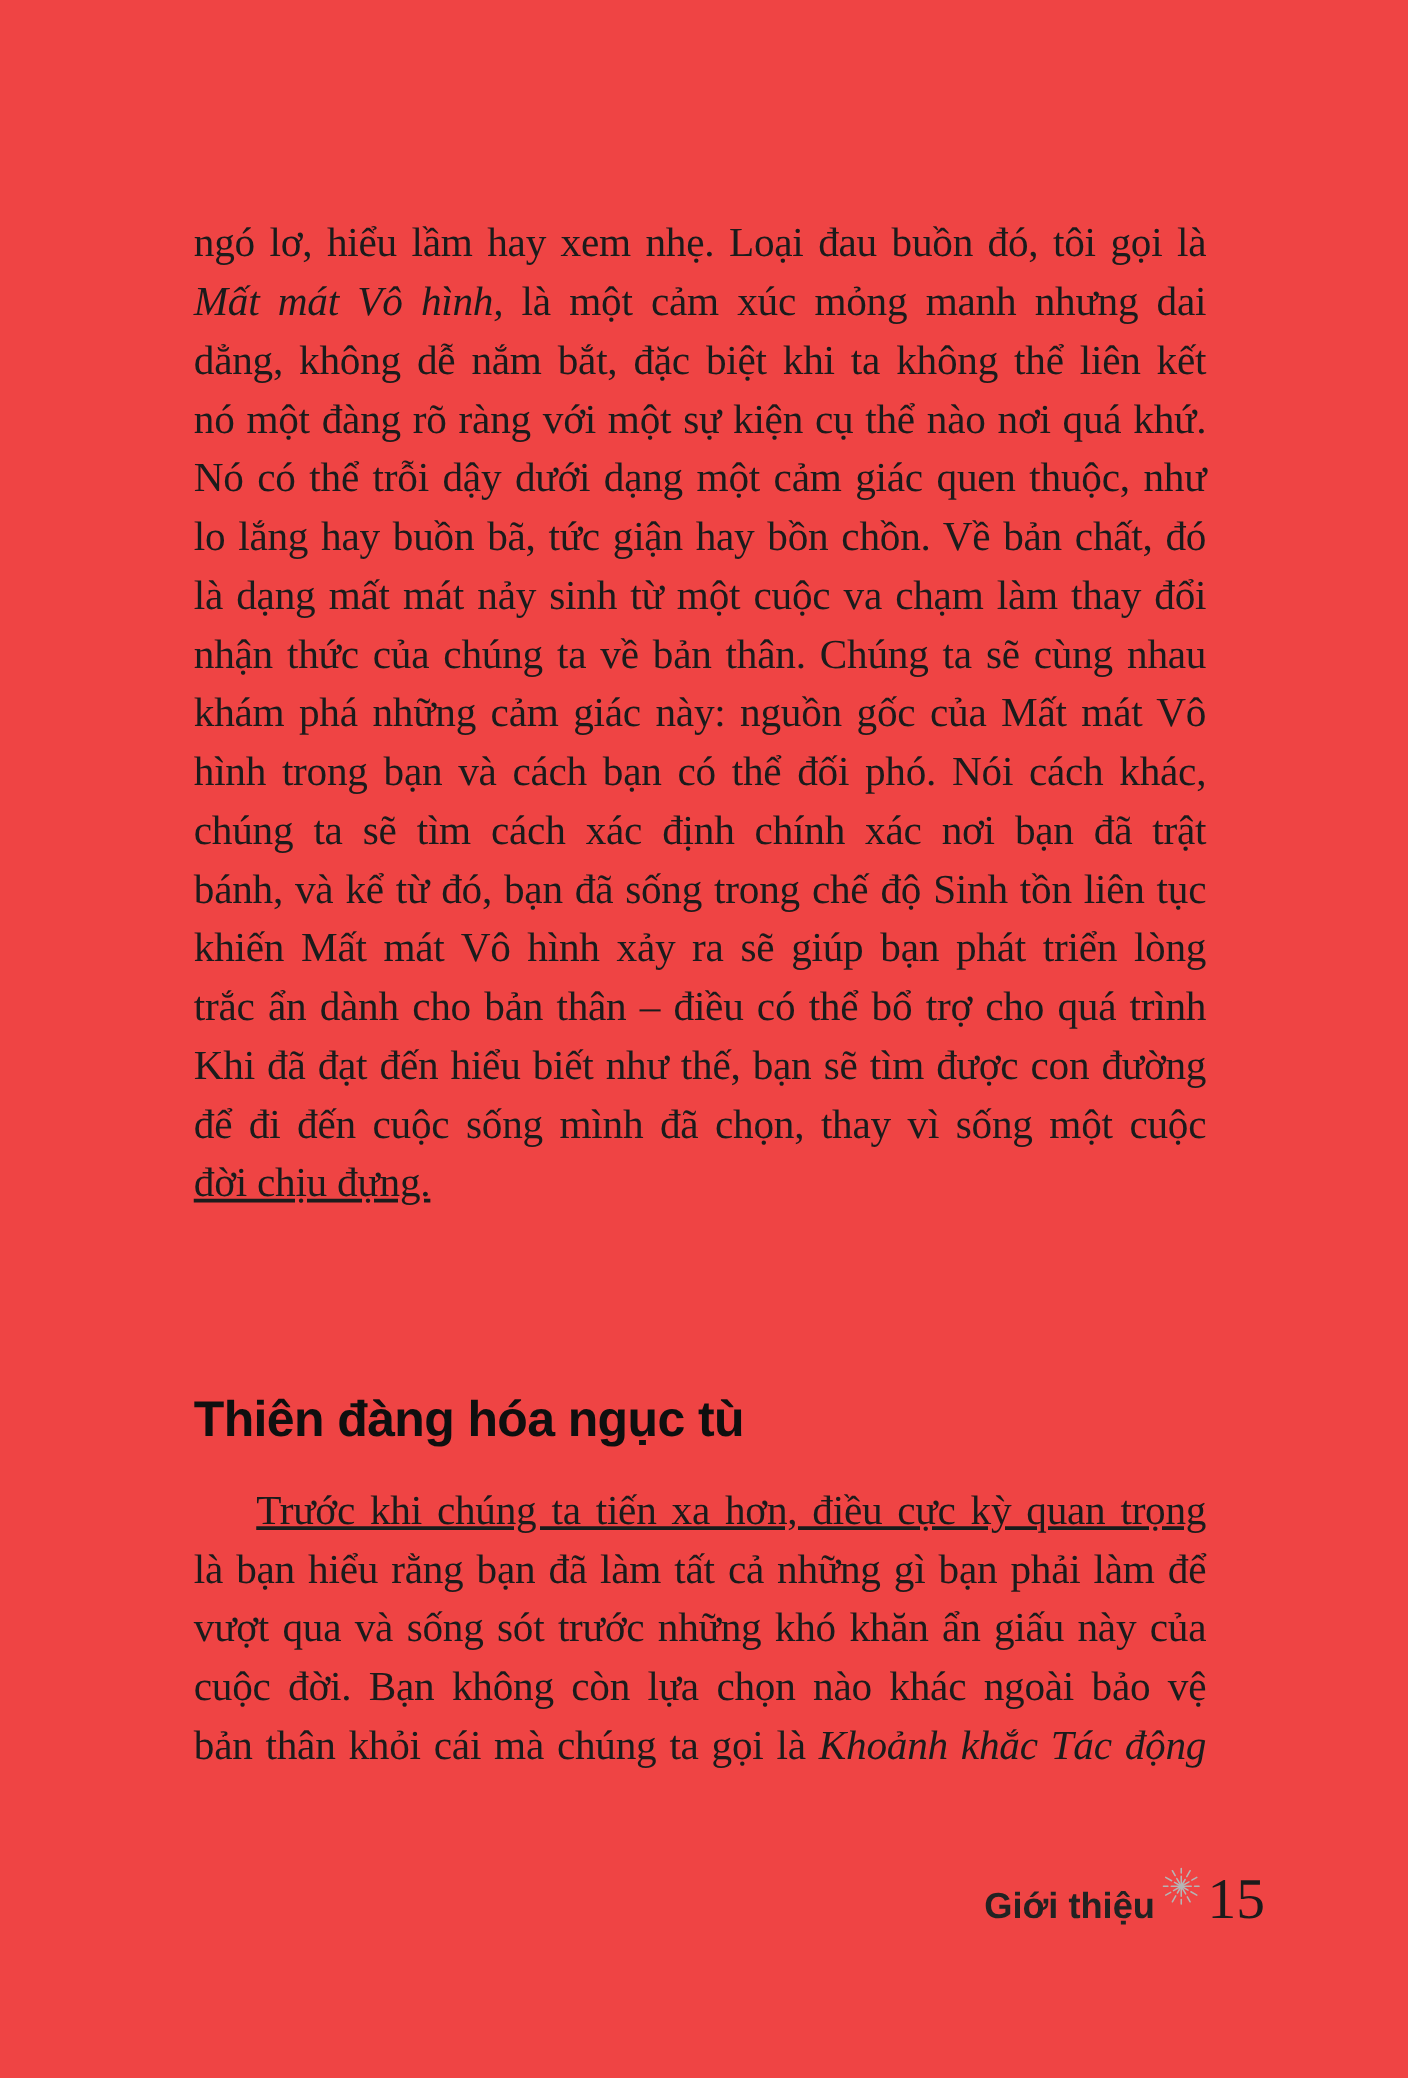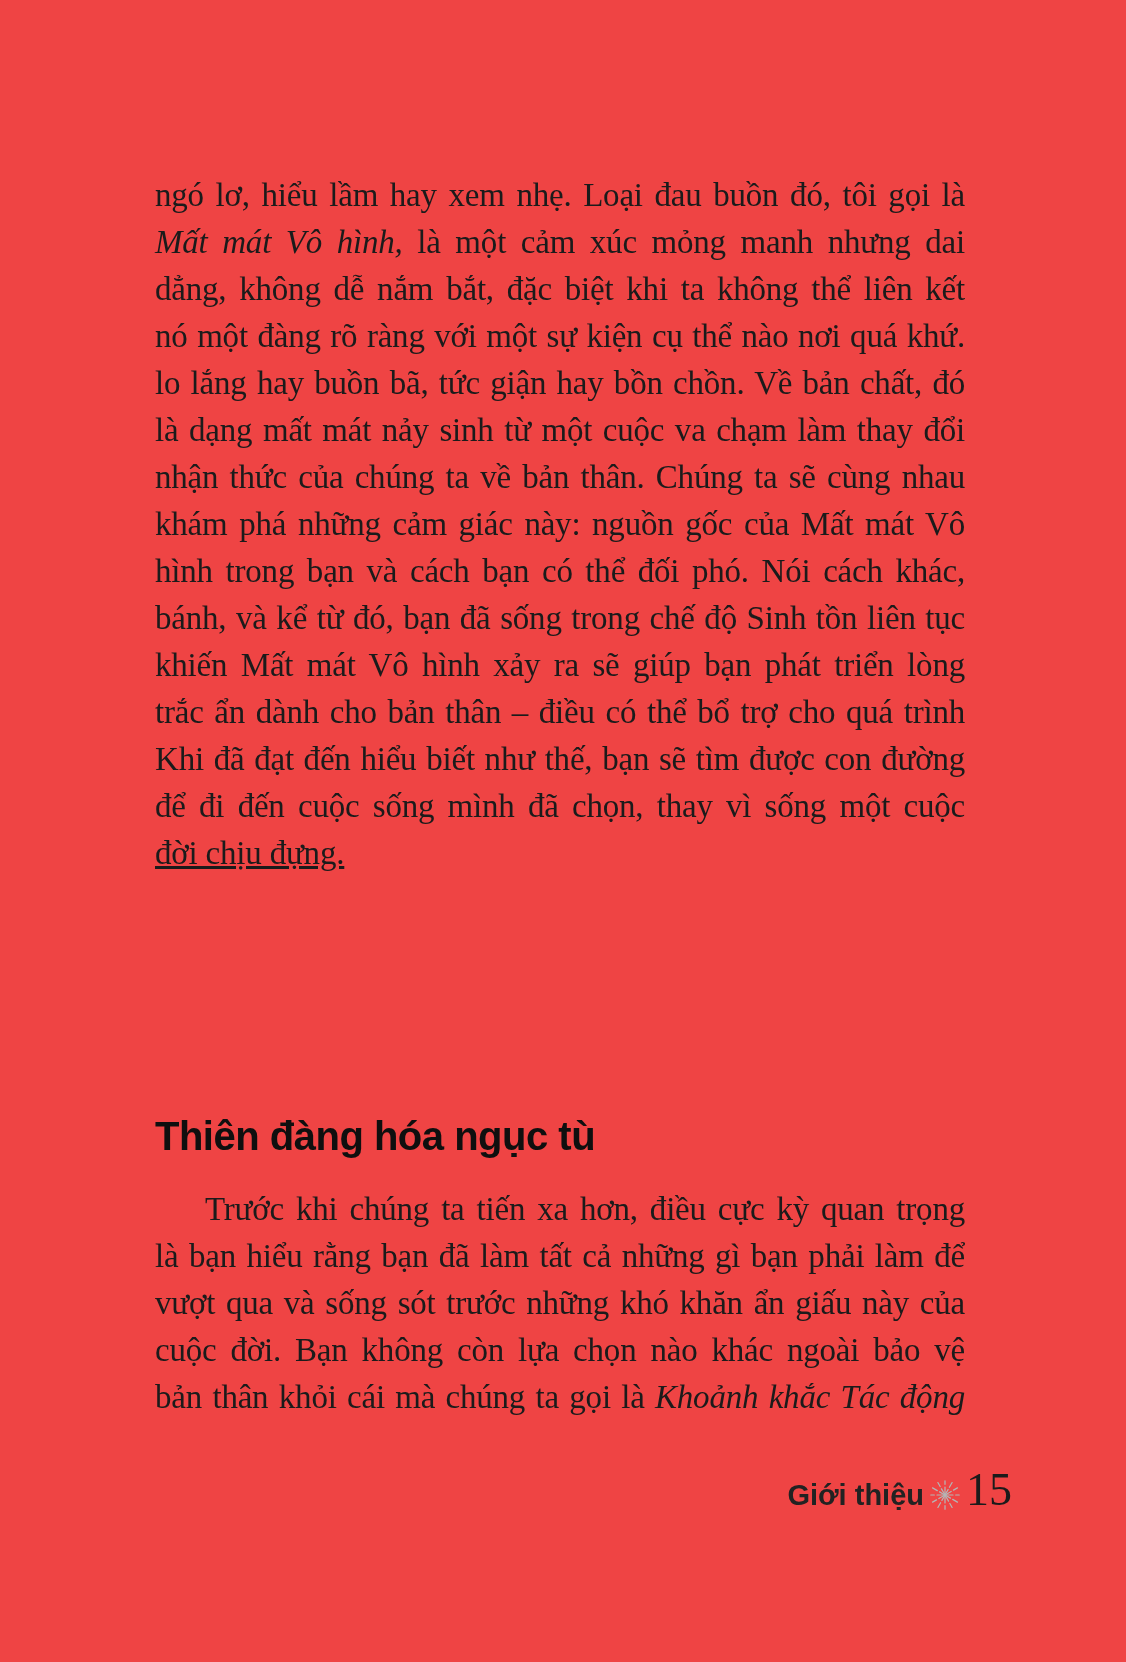--- a/index.html
+++ b/index.html
@@ -32,20 +32,21 @@
     text-align-last: justify;
     white-space: normal;
   }
   .line.last {
     text-align: center;
     text-align-last: left;
     text-decoration: underline;
   }
   .line.indent {
     text-indent: 50px;
+    text-decoration: underline;
   }
   .italic { font-style: italic; }
   .heading {
     position: absolute;
     left: 155px;
     top: 1112px;
     font-family: "Liberation Sans", sans-serif;
     font-weight: 700;
     font-size: 40px;
     line-height: 48px;
@@ -69,37 +70,40 @@
   .footer-icon {
     align-self: center;
     width: 32px;
     height: 32px;
     transform: translateY(5px);
   }
   .footer-num {
     font-family: "Liberation Serif", serif;
     font-size: 46px;
     color: #1b1b1b;
+    margin-top: 29px;
   }
 </style>
 </head>
 <body>
 
 <div class="page">
 
   <div class="column" id="para1">
     <div class="line">ngó lơ, hiểu lầm hay xem nhẹ. Loại đau buồn đó, tôi gọi là</div>
     <div class="line"><span class="italic">Mất mát Vô hình,</span><span> là một cảm xúc mỏng manh nhưng dai</span></div>
     <div class="line">dẳng, không dễ nắm bắt, đặc biệt khi ta không thể liên kết</div>
     <div class="line">nó một đàng rõ ràng với một sự kiện cụ thể nào nơi quá khứ.</div>
+    <div class="line">Nó có thể trỗi dậy dưới dạng một cảm giác quen thuộc, như</div>
     <div class="line">lo lắng hay buồn bã, tức giận hay bồn chồn. Về bản chất, đó</div>
     <div class="line">là dạng mất mát nảy sinh từ một cuộc va chạm làm thay đổi</div>
     <div class="line">nhận thức của chúng ta về bản thân. Chúng ta sẽ cùng nhau</div>
     <div class="line">khám phá những cảm giác này: nguồn gốc của Mất mát Vô</div>
     <div class="line">hình trong bạn và cách bạn có thể đối phó. Nói cách khác,</div>
+    <div class="line">chúng ta sẽ tìm cách xác định chính xác nơi bạn đã trật</div>
     <div class="line">bánh, và kể từ đó, bạn đã sống trong chế độ Sinh tồn liên tục</div>
     <div class="line">khiến Mất mát Vô hình xảy ra sẽ giúp bạn phát triển lòng</div>
     <div class="line">trắc ẩn dành cho bản thân – điều có thể bổ trợ cho quá trình</div>
     <div class="line">Khi đã đạt đến hiểu biết như thế, bạn sẽ tìm được con đường</div>
     <div class="line">để đi đến cuộc sống mình đã chọn, thay vì sống một cuộc</div>
     <div class="line last">đời chịu đựng.</div>
   </div>
 
   <div class="heading">Thiên đàng hóa ngục tù</div>
 

